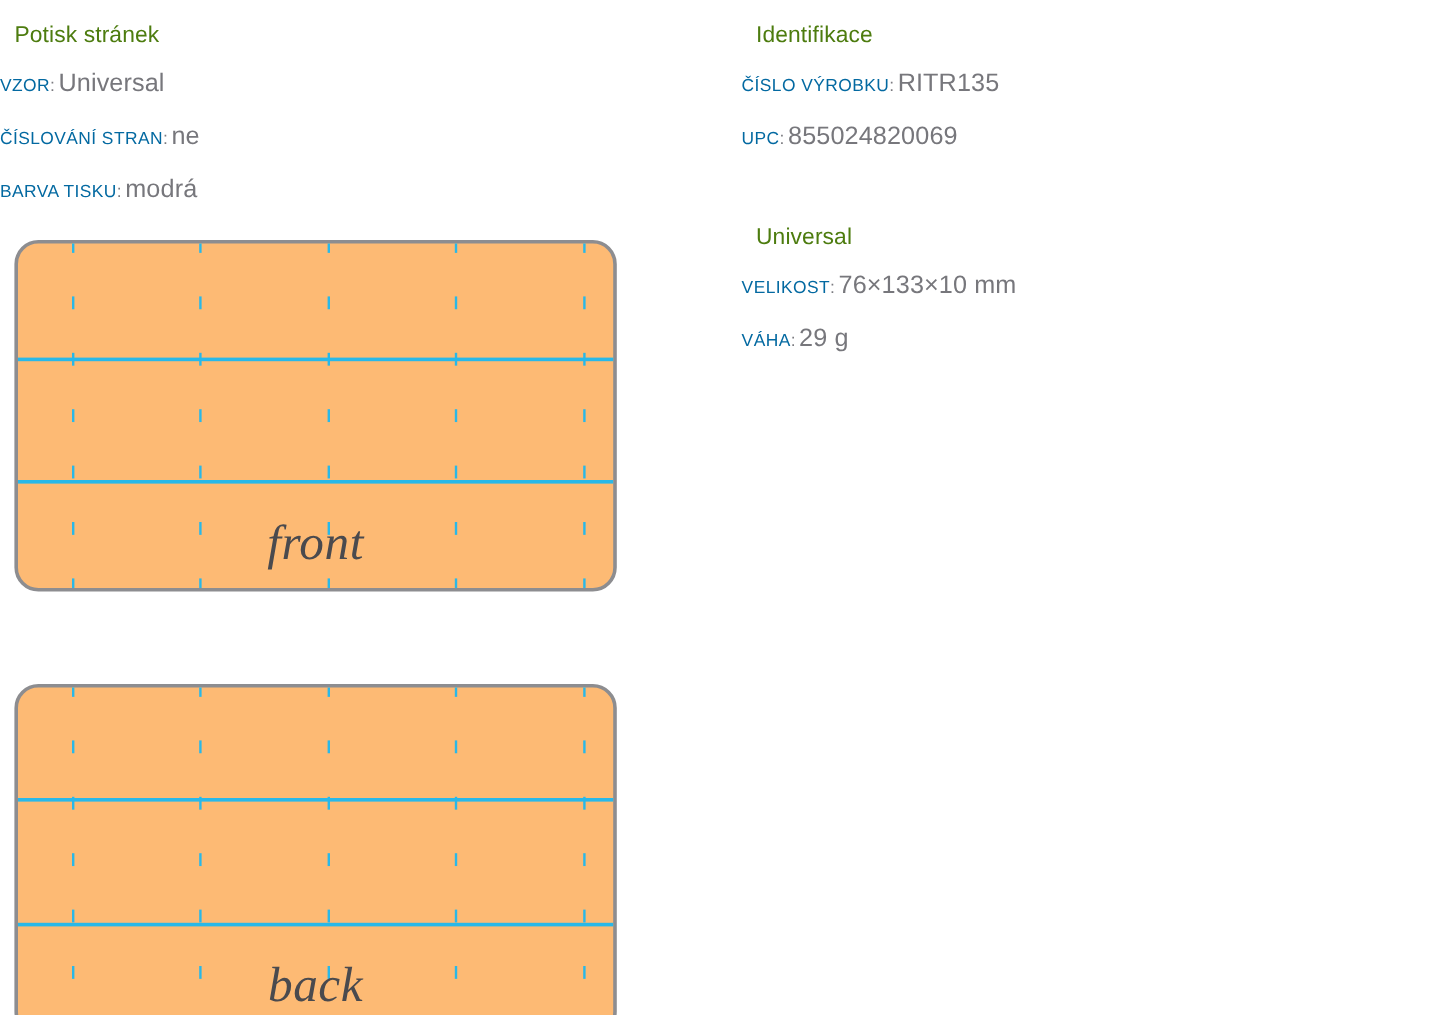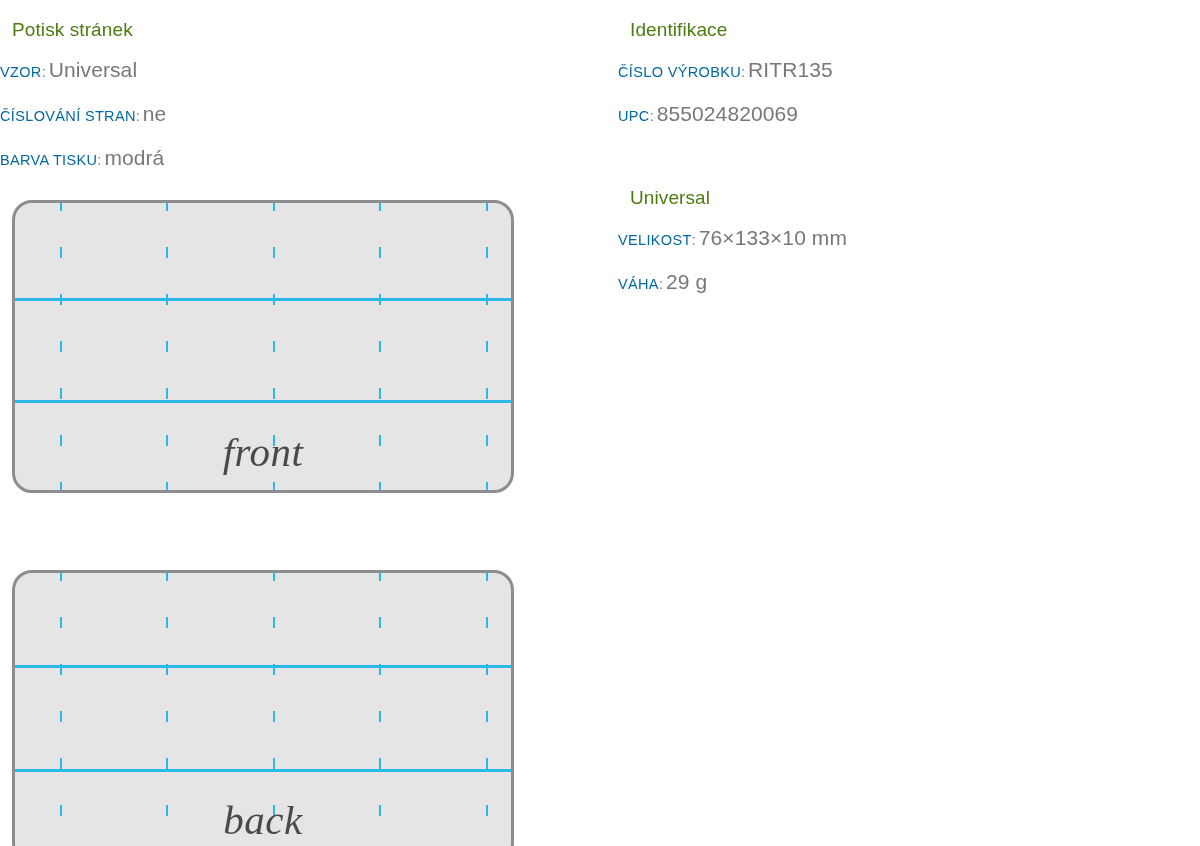--- a/index.html
+++ b/index.html
@@ -73,21 +73,21 @@
     left: 12px;
     top: 200px;
   }
   .page-card {
     position: relative;
     width: 502px;
     height: 293px;
     box-sizing: border-box;
     border: 3px solid #8d8d90;
     border-radius: 20px;
-    background: #e5e5e5;
+    background: #fdba74;
     overflow: hidden;
     text-decoration: underline;
   }
   .page-card + .page-card { margin-top: 77px; }
 
   
   .v-dashes {
     position: absolute;
     inset: 0;
     pointer-events: none;

